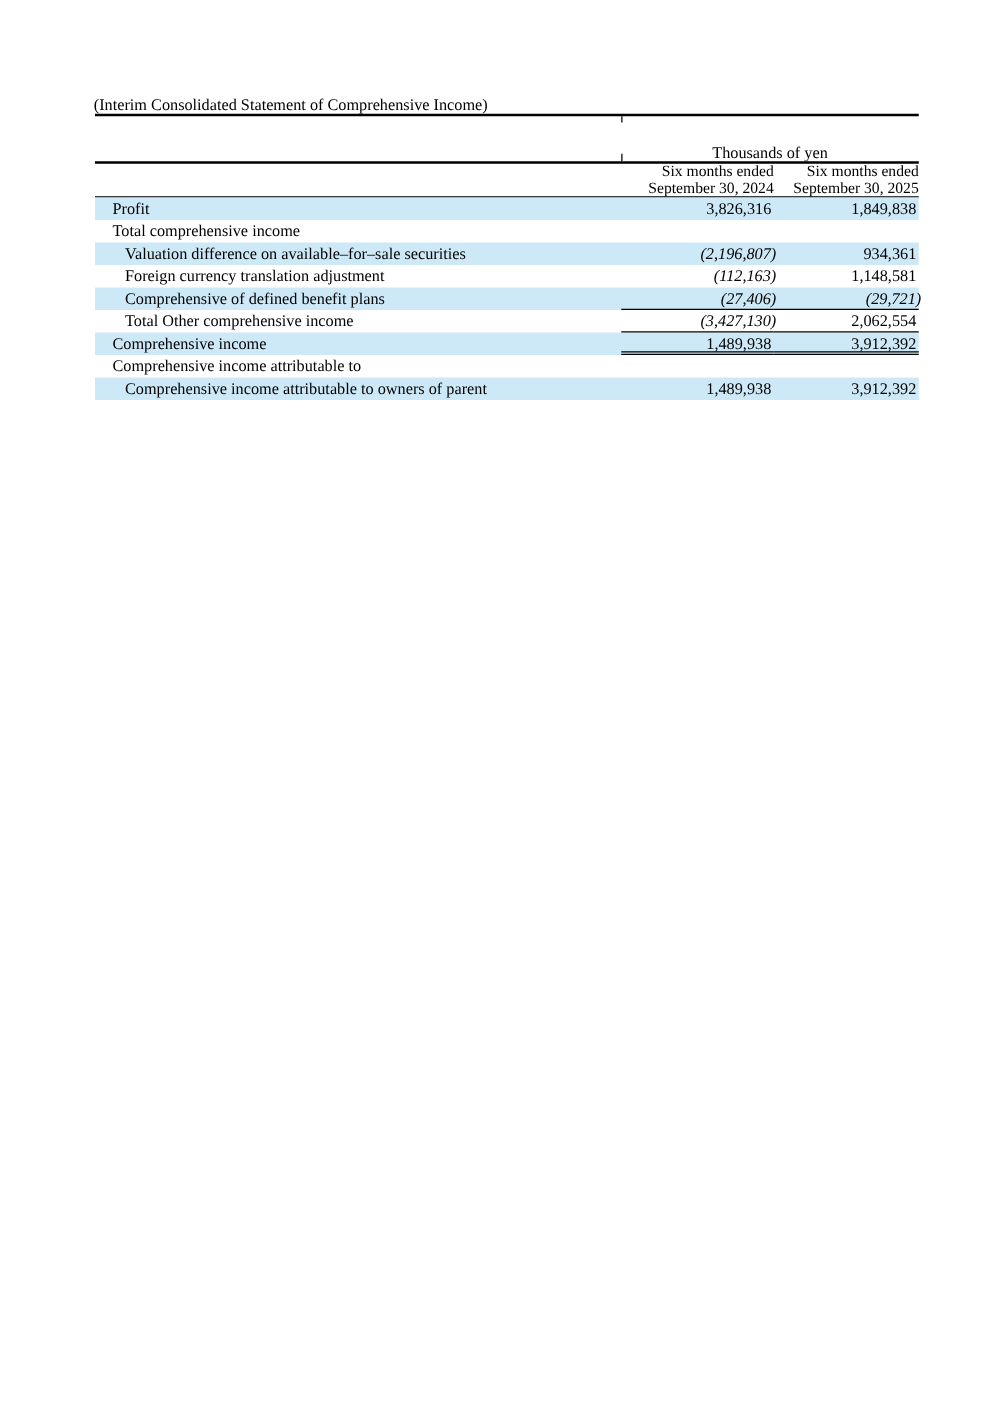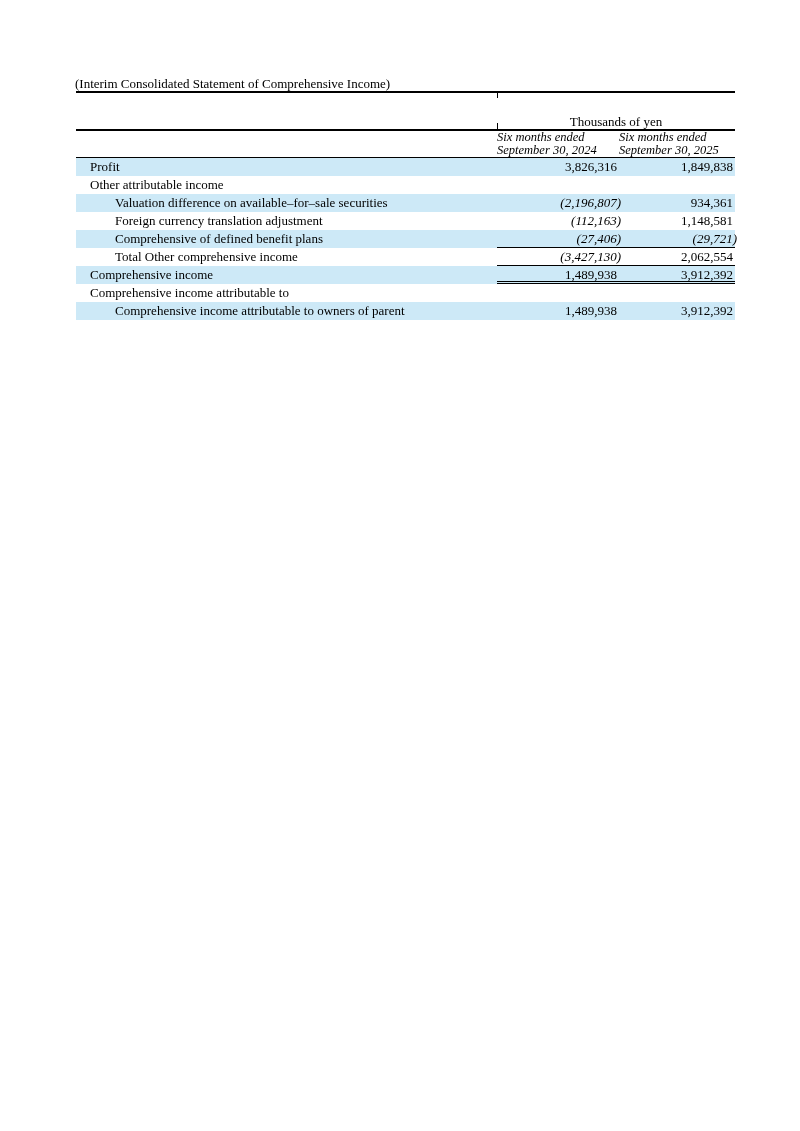--- a/index.html
+++ b/index.html
@@ -62,23 +62,22 @@
   }
   .header-row {
     position: absolute;
     left: 421px; top: 54px;
     width: 238px; height: 26px;
     display: flex;
   }
   .period-header {
     font-size: 12.5px;
     line-height: 13px;
-    text-align: left;
+    text-align: right;
     white-space: nowrap;
-    font-style: italic;
   }
   .ph-1 { width: 122px; }
   .ph-2 { width: 116px; }
   .rule-header {
     position: absolute;
     left: 0; top: 80px;
     width: 659px; height: 1px;
     background: #000;
   }
   .rows {
@@ -95,21 +94,21 @@
   .cell {
     box-sizing: border-box;
     height: 18px;
     font-size: 13px;
     line-height: 18px;
     white-space: nowrap;
     overflow: visible;
   }
   .label { width: 421px; }
   .ind1 .label { padding-left: 14px; }
-  .ind2 .label { padding-left: 39px; }
+  .ind2 .label { padding-left: 24px; }
   .val {
     text-align: right;
     padding-right: 2px;
   }
   .v1 { width: 122px; }
   .v2 { width: 116px; }
   .neg { display: inline-block; margin-right: -4px; font-style: italic; }
   .b-single .val { border-bottom: 1px solid #000; }
   .b-double .val { border-bottom: 3px double #000; }
   .page-number {
@@ -151,21 +150,21 @@
 
     <div class="rule-header"></div>
 
     <div class="rows">
         <div class="row hl ind1 b-none">
     <div class="cell label">Profit</div>
     <div class="cell val v1"><span>3,826,316</span></div>
     <div class="cell val v2"><span>1,849,838</span></div>
   </div>
         <div class="row nohl ind1 b-none">
-    <div class="cell label">Other attributable income</div>
+    <div class="cell label">Total comprehensive income</div>
     <div class="cell val v1"><span></span></div>
     <div class="cell val v2"><span></span></div>
   </div>
         <div class="row hl ind2 b-none">
     <div class="cell label">Valuation difference on available–for–sale securities</div>
     <div class="cell val v1"><span class="neg">(2,196,807)</span></div>
     <div class="cell val v2"><span>934,361</span></div>
   </div>
         <div class="row nohl ind2 b-none">
     <div class="cell label">Foreign currency translation adjustment</div>

